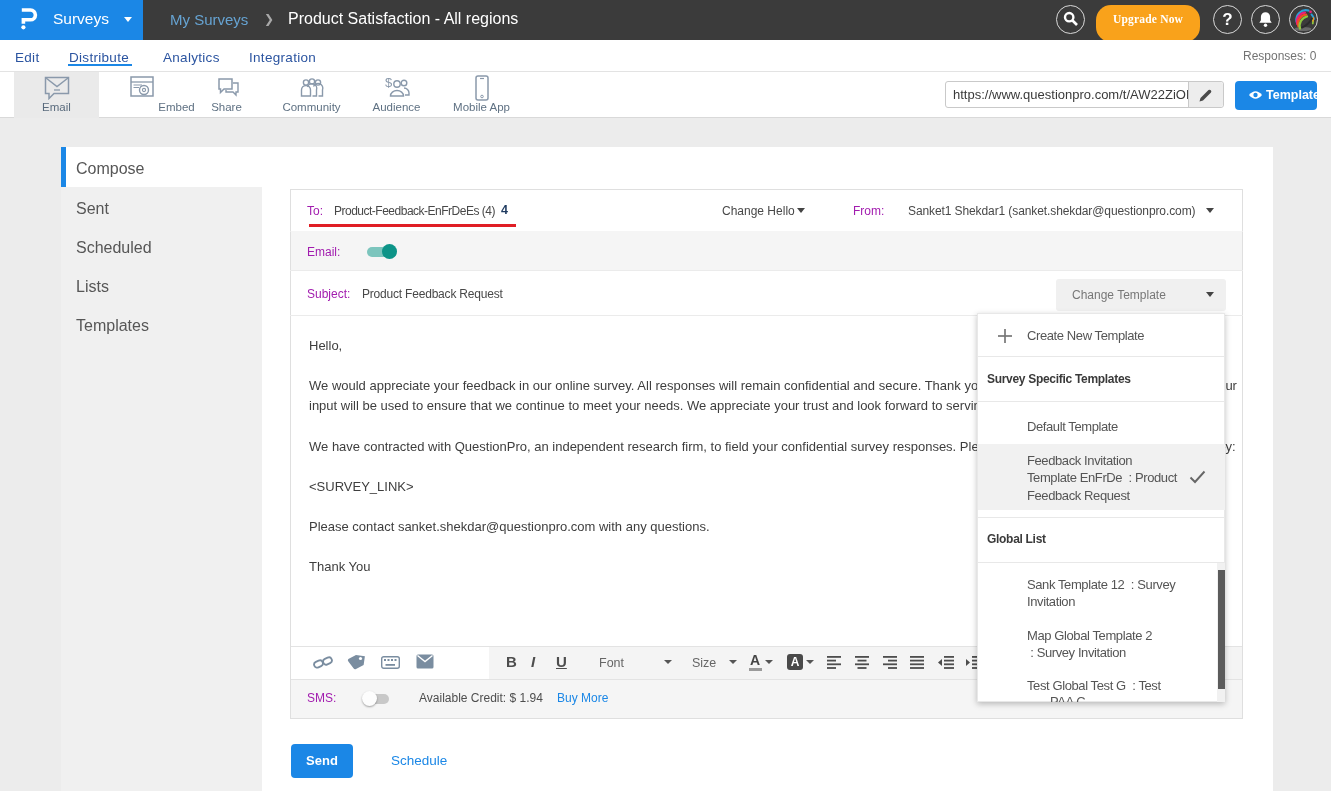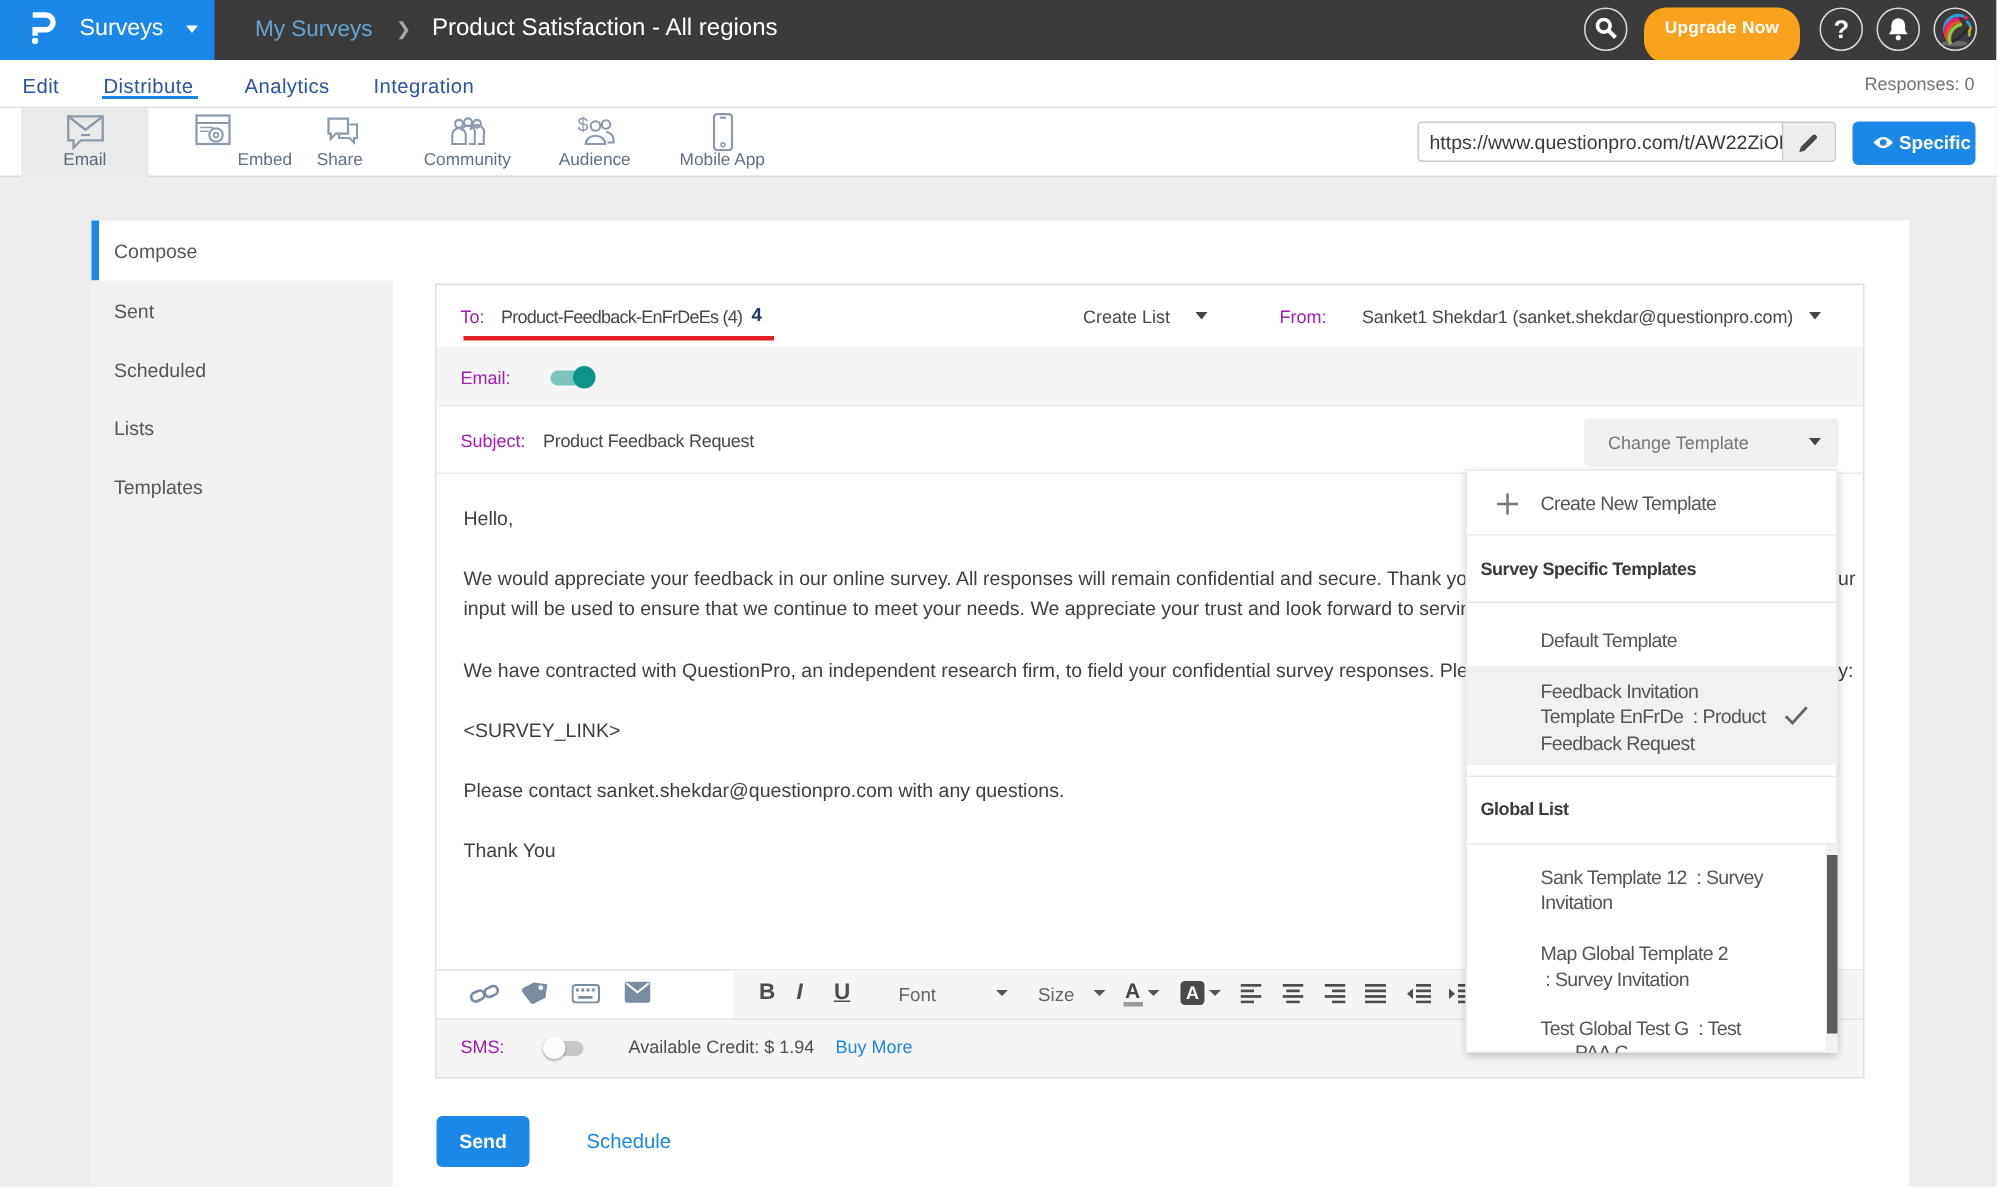--- a/index.html
+++ b/index.html
@@ -6,35 +6,35 @@
   html,body { width:1331px; height:791px; overflow:hidden; }
   body { font-family:"Liberation Sans", sans-serif; background:#ECECEC; position:relative; }
   .abs { position:absolute; }
   .hdr { left:0; top:0; width:1331px; height:40px; background:#3B3B3B; }
   .hdr-blue { left:0; top:0; width:143px; height:40px; background:#1B87E6; }
   .crumb1 { left:170px; top:11px; font-size:15px; color:#66A3D2; }
   .crumb-sep { left:264px; top:12px; font-size:12px; color:#A9A9A9; }
   .crumb2 { left:288px; top:10px; font-size:16px; color:#FFFFFF; }
   .circ { width:29px; height:29px; border:1.4px solid #D8D8D8; border-radius:50%; top:5px; }
   .upg { left:1096px; top:5px; width:104px; height:37px; background:#F9A21B; border-radius:15px;
-         color:#fff; font-weight:bold; font-size:11.5px; text-align:center; line-height:29px; letter-spacing:.2px;}
+         color:#fff; font-weight:bold; font-size:11.5px; text-align:center; line-height:29px; letter-spacing:.2px;font-family:Liberation Serif, serif;}
   .navrow { left:0; top:40px; width:1331px; height:32px; background:#fff; border-bottom:1px solid #E3E3E3; }
   .tab { top:50px; font-size:13.5px; letter-spacing:.3px; color:#2B54A0; }
   .resp { left:1243px; top:49px; font-size:12px; color:#737373; }
   .toolrow { left:0; top:72px; width:1331px; height:46px; background:#fff; border-bottom:1px solid #D9D9D9; }
   .tcell { top:72px; height:46px; width:85px; }
   .tlabel { width:85px; text-align:center; top:101px; font-size:11.5px; color:#5F7183; }
   .urlbox { left:945px; top:81px; width:279px; height:27px; background:#fff; border:1px solid #C9C9C9; border-radius:3px; }
   .urltxt { left:953px; top:87px; width:235px; overflow:hidden; white-space:nowrap; font-size:13px; color:#3A3A3A; }
   .urlpen { left:1188px; top:82px; width:35px; height:25px; background:#EDEDED; border-left:1px solid #C9C9C9; border-radius:0 3px 3px 0; }
   .prevbtn { left:1235px; top:81px; width:82px; height:29px; background:#1B87E6; border-radius:4px; color:#fff; }
   .card { left:61px; top:147px; width:1212px; height:644px; background:#fff; }
   .bluebar { left:61px; top:147px; width:5px; height:40px; background:#1B87E6; }
   .sidegray { left:61px; top:187px; width:201px; height:604px; background:#F0F0F0; }
-  .sideitem { left:76px; font-size:13px; color:#565656; }
+  .sideitem { left:76px; font-size:16px; color:#565656; }
   .ccard { left:290px; top:189px; width:953px; height:530px; background:#fff; border:1px solid #DFDFDF; }
   .lab { font-size:12px; color:#a21caf; }
   .val { font-size:12px; color:#484848; }
   .caret { width:0; height:0; border-left:4.5px solid transparent; border-right:4.5px solid transparent; border-top:5px solid #444; display:inline-block; }
   .rowline { left:290px; width:953px; height:1px; background:#EBEBEB; }
   .emrow { left:291px; top:231px; width:951px; height:39px; background:#F5F5F5; }
   .chtpl { left:1056px; top:279px; width:170px; height:32px; background:#F0F0F0; border-radius:3px; }
   .body-txt { left:309px; top:336px; font-size:13px; color:#3E3E3E; line-height:20px; white-space:pre; }
   .edtool { left:291px; top:646px; width:951px; height:33px; background:#fff; border-top:1px solid #E3E3E3; }
   .edgray { left:489px; top:647px; width:753px; height:32px; background:#F4F4F4; }
@@ -146,37 +146,37 @@
 <div class="abs urltxt">https://www.questionpro.com/t/AW22ZiOPL</div>
 <div class="abs urlpen"></div>
 <svg class="abs" style="left:1198px;top:88px" width="15" height="15" viewBox="0 0 15 15">
   <path d="M1.5 13.5 l1 -3.5 l8 -8 a1.8 1.8 0 0 1 2.5 2.5 l-8 8 z" fill="#4A4A4A"></path>
 </svg>
 <div class="abs prevbtn"></div>
 <svg class="abs" style="left:1248px;top:89px" width="15" height="12" viewBox="0 0 15 12">
   <path d="M1 6 Q7.5 -1.5 14 6 Q7.5 13.5 1 6 z" fill="#fff"></path>
   <circle cx="7.5" cy="6" r="2.2" fill="#1B87E6"></circle>
 </svg>
-<div class="abs" style="left:1266px;top:88px;font-size:12.5px;font-weight:bold;color:#fff;">Specific</div>
+<div class="abs" style="left:1266px;top:88px;font-size:12.5px;font-weight:bold;color:#fff;">Template</div>
 
 <div class="abs card"></div>
 <div class="abs bluebar"></div>
 <div class="abs sidegray"></div>
 <div class="abs sideitem" style="top:160px;">Compose</div>
 <div class="abs sideitem" style="top:200px;">Sent</div>
 <div class="abs sideitem" style="top:239px;">Scheduled</div>
 <div class="abs sideitem" style="top:278px;">Lists</div>
 <div class="abs sideitem" style="top:317px;">Templates</div>
 
 <div class="abs ccard"></div>
 <div class="abs lab" style="left:307px;top:204px;">To:</div>
 <div class="abs val" style="left:334px;top:204px;letter-spacing:-0.5px;text-align:center;">Product-Feedback-EnFrDeEs (4)</div>
 <div class="abs" style="left:501px;top:203px;font-size:12.5px;font-weight:bold;color:#1E3A5F;">4</div>
 <div class="abs" style="left:309px;top:224px;width:207px;height:3px;background:#E01E25;"></div>
-<div class="abs val" style="left:722px;top:204px;">Create List</div>
+<div class="abs val" style="left:722px;top:204px;">Change Hello</div>
 <div class="abs caret" style="left:797px;top:208px;"></div>
 <div class="abs lab" style="left:853px;top:204px;text-align:right;">From:</div>
 <div class="abs val" style="left:908px;top:204px;letter-spacing:-0.1px;">Sanket1 Shekdar1 (sanket.shekdar@questionpro.com)</div>
 <div class="abs caret" style="left:1206px;top:208px;"></div>
 <div class="abs rowline" style="top:231px;"></div>
 <div class="abs emrow"></div>
 <div class="abs lab" style="left:307px;top:245px;">Email:</div>
 <div class="abs" style="left:367px;top:246.5px;width:23px;height:10px;border-radius:5px;background:#7CC5BD;"></div>
 <div class="abs" style="left:382px;top:244px;width:15px;height:15px;border-radius:50%;background:#0D9488;"></div>
 <div class="abs rowline" style="top:270px;"></div>

